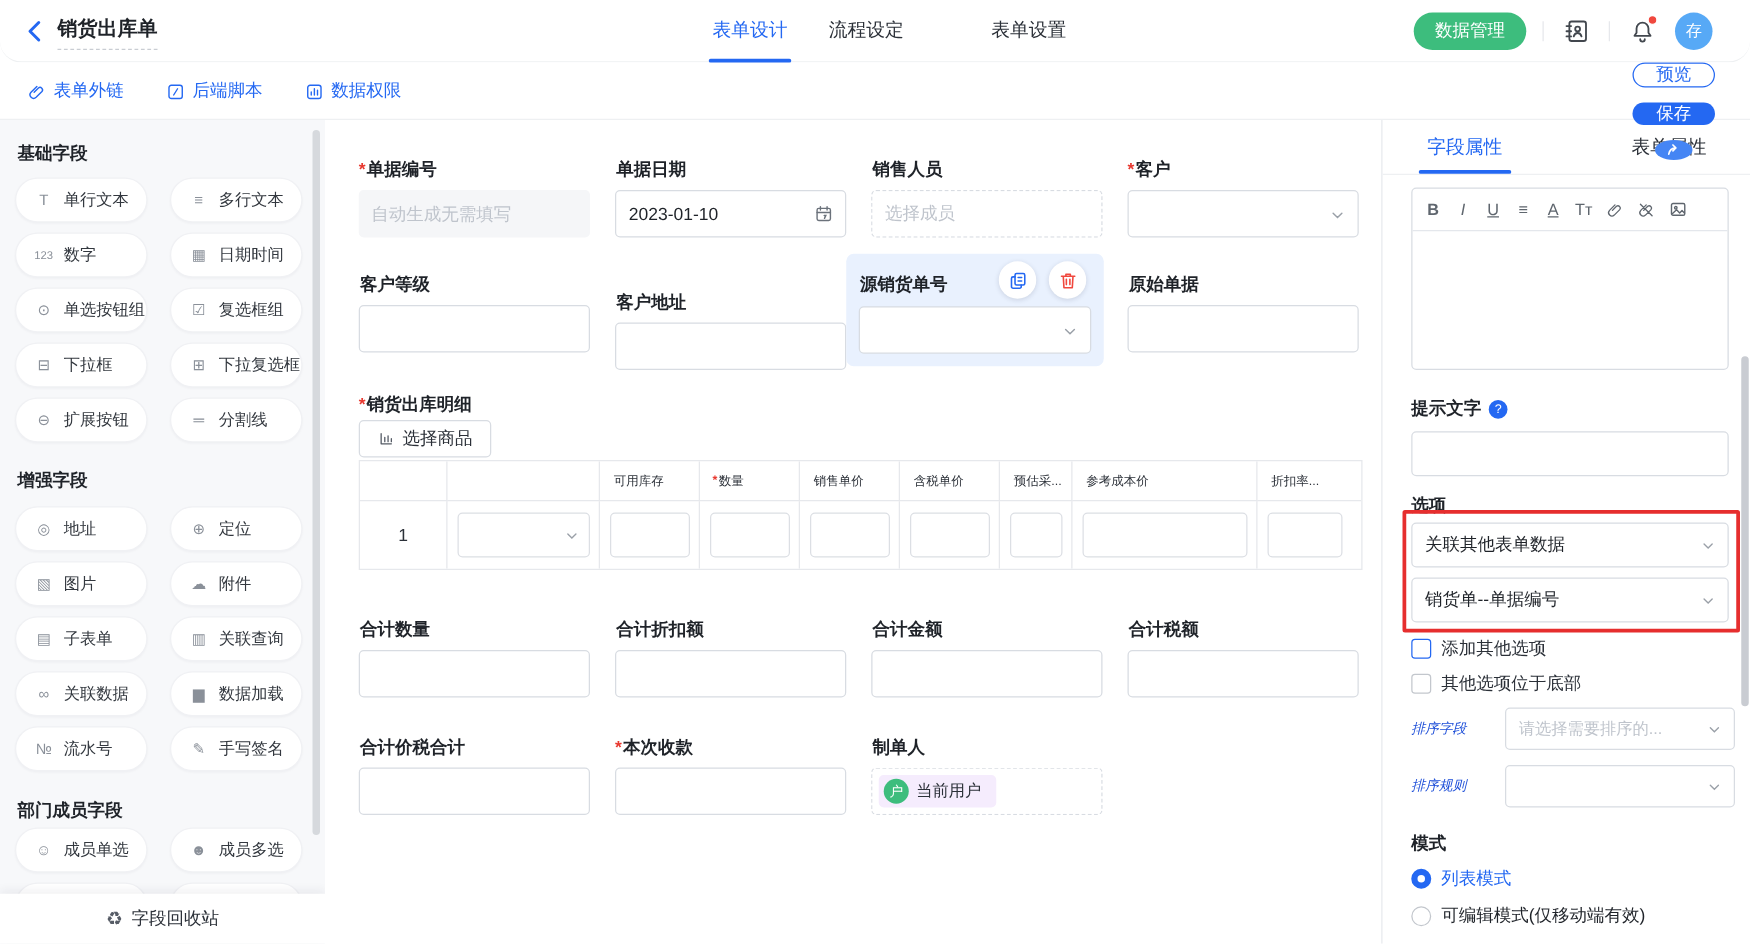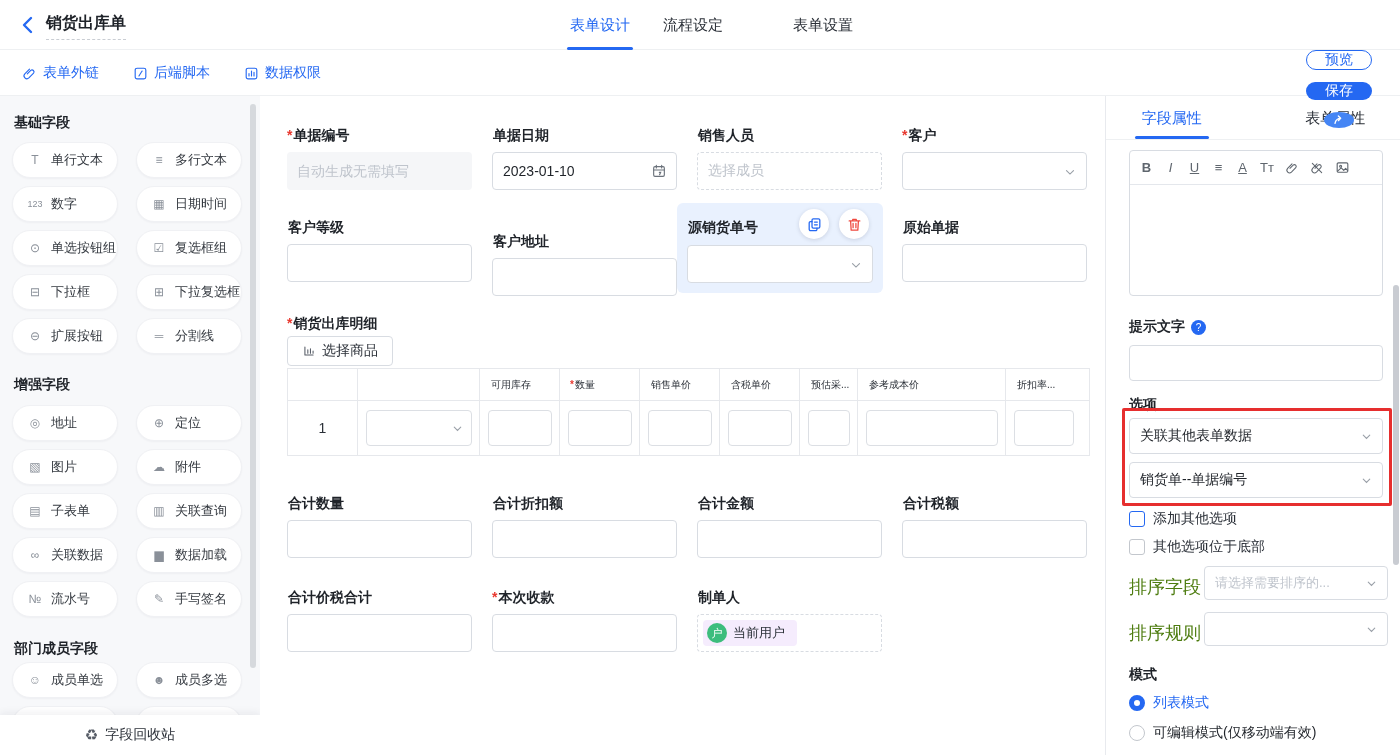--- a/index.html
+++ b/index.html
@@ -1,21 +1,21 @@
 <!DOCTYPE html>
 <html><head>
 <meta charset="utf-8">
 <style>
   * { margin:0; padding:0; box-sizing:border-box; font-family:"Liberation Sans",sans-serif; }
   html,body { width:1400px; height:755px; overflow:hidden; background:#fff; color:#1f2329; font-size:14px; }
   body { position:relative; }
 
   
   .topbar { position:absolute; left:0; top:0; width:1400px; height:50px; background:#fff;
-            border-bottom:1px solid #eef0f2; z-index:6; }
+            border-bottom:1px solid #eef0f2; z-index:6;border-radius:17px; }
   .back { position:absolute; left:16px; top:13px; width:24px; height:24px; cursor:pointer; }
   .ttl { position:absolute; left:46px; top:13px; font-size:16px; font-weight:700;
          padding-bottom:5px; border-bottom:1px dashed #c9cdd3; }
   .htab { position:absolute; top:0; height:50px; line-height:49px; font-size:15px; color:#2b3038; cursor:pointer; }
   .htab.active { color:#2468f2; }
   .htab.active::after { content:""; position:absolute; left:-3px; right:-3px; bottom:0;
                         height:3px; background:#2468f2; border-radius:2px; }
   .hd-right { position:absolute; right:30px; top:0; height:50px; display:flex; align-items:center; gap:13px; }
   .pill-green { height:30px; padding:0 17px; border:none; border-radius:15px; background:#3dbd7d;
                 color:#fff; font-size:14px; cursor:pointer; }
@@ -109,21 +109,21 @@
   .redbox { position:absolute; left:16px; top:312px; width:270px; height:98px; border:3px solid #e62e2e;
             border-radius:2px; pointer-events:none; z-index:3; }
   .psel { position:absolute; left:23px; width:254px; height:36px; border:1px solid #d8dce2; border-radius:4px;
           background:#fff; display:flex; align-items:center; padding:0 26px 0 10px; font-size:14px;
           color:#1f2329; cursor:pointer; }
   .psel .chev { top:11px; }
   .cbrow { position:absolute; left:23px; display:flex; align-items:center; gap:8px; font-size:14px; color:#2b3038; }
   .cbx { width:16px; height:16px; border-radius:3px; background:#fff; cursor:pointer; }
   .cbx.b { border:1px solid #2468f2; }
   .cbx.g { border:1px solid #c3c7cd; }
-  .srow-label { position:absolute; left:23px; font-size:18px; color:#4d7c0f; }
+  .srow-label { position:absolute; left:23px; font-size:11px; color:#1d4ed8;font-style:italic; }
   .ssel { position:absolute; left:98px; width:184px; height:34px; border:1px solid #d8dce2; border-radius:4px;
           background:#fff; display:flex; align-items:center; padding:0 24px 0 10px; cursor:pointer; }
   .ssel .ph { color:#bfc4cc; font-size:13px; white-space:nowrap; overflow:hidden; }
   .ssel .chev { top:10px; }
   .radiorow { position:absolute; left:23px; display:flex; align-items:center; gap:8px; font-size:14px; cursor:pointer; }
   .ron { width:16px; height:16px; border-radius:50%; border:5px solid #2468f2; background:#fff; }
   .roff { width:16px; height:16px; border-radius:50%; border:1px solid #c3c7cd; background:#fff; }
   .p-scroll { position:absolute; left:287px; top:189px; width:6px; height:280px; border-radius:3px; background:#c9ccd2; }
   .ph { color:#bfc4cc; }
   svg { display:block; }
@@ -136,20 +136,41 @@
     <svg width="24" height="24" viewBox="0 0 24 24">
         <path d="M15 5 L8 12 L15 19" fill="none" stroke="#2468f2" stroke-width="2.4" stroke-linecap="round" stroke-linejoin="round"></path>
       </svg>
   </span>
   <span class="ttl">销货出库单</span>
 
   <span class="htab active" style="left:570px">表单设计</span>
   <span class="htab" style="left:663px">流程设定</span>
   <span class="htab" style="left:793px">表单设置</span>
 
+  <div class="hd-right">
+    <button class="pill-green">数据管理</button>
+    <span class="vdiv"></span>
+    <span class="icbtn">
+      <svg width="22" height="22" viewBox="0 0 24 24" fill="none" stroke="#42474e" stroke-width="1.6" stroke-linecap="round">
+        <rect x="6" y="3.5" width="14.5" height="17" rx="2"></rect>
+        <path d="M3.5 7.5h4 M3.5 12h4 M3.5 16.5h4"></path>
+        <circle cx="13.2" cy="10" r="2.1"></circle>
+        <path d="M9.8 16.5c.6-2 2-3 3.4-3s2.8 1 3.4 3"></path>
+      </svg>
+    </span>
+    <span class="vdiv"></span>
+    <span class="icbtn">
+      <svg width="22" height="22" viewBox="0 0 24 24" fill="none" stroke="#42474e" stroke-width="1.6" stroke-linecap="round" stroke-linejoin="round">
+        <path d="M12 4.5a5.2 5.2 0 0 0-5.2 5.2v3.6L5 16h14l-1.8-2.7V9.7A5.2 5.2 0 0 0 12 4.5z"></path>
+        <path d="M10 19a2 2 0 0 0 4 0"></path>
+      </svg>
+      <span class="belldot"></span>
+    </span>
+    <span class="avatar">存</span>
+  </div>
 </header>
 
 <div class="actionbar">
   <div class="ablinks">
     <span class="ablink">
       <svg width="15" height="15" viewBox="0 0 24 24" fill="none" stroke="#2468f2" stroke-width="1.8" stroke-linecap="round">
           <path d="M8.5 12.5 14 7a3.2 3.2 0 0 1 4.5 4.5L11 19a4.6 4.6 0 0 1-6.5-6.5L12 5"></path>
         </svg>
       <span>表单外链</span>
     </span>

